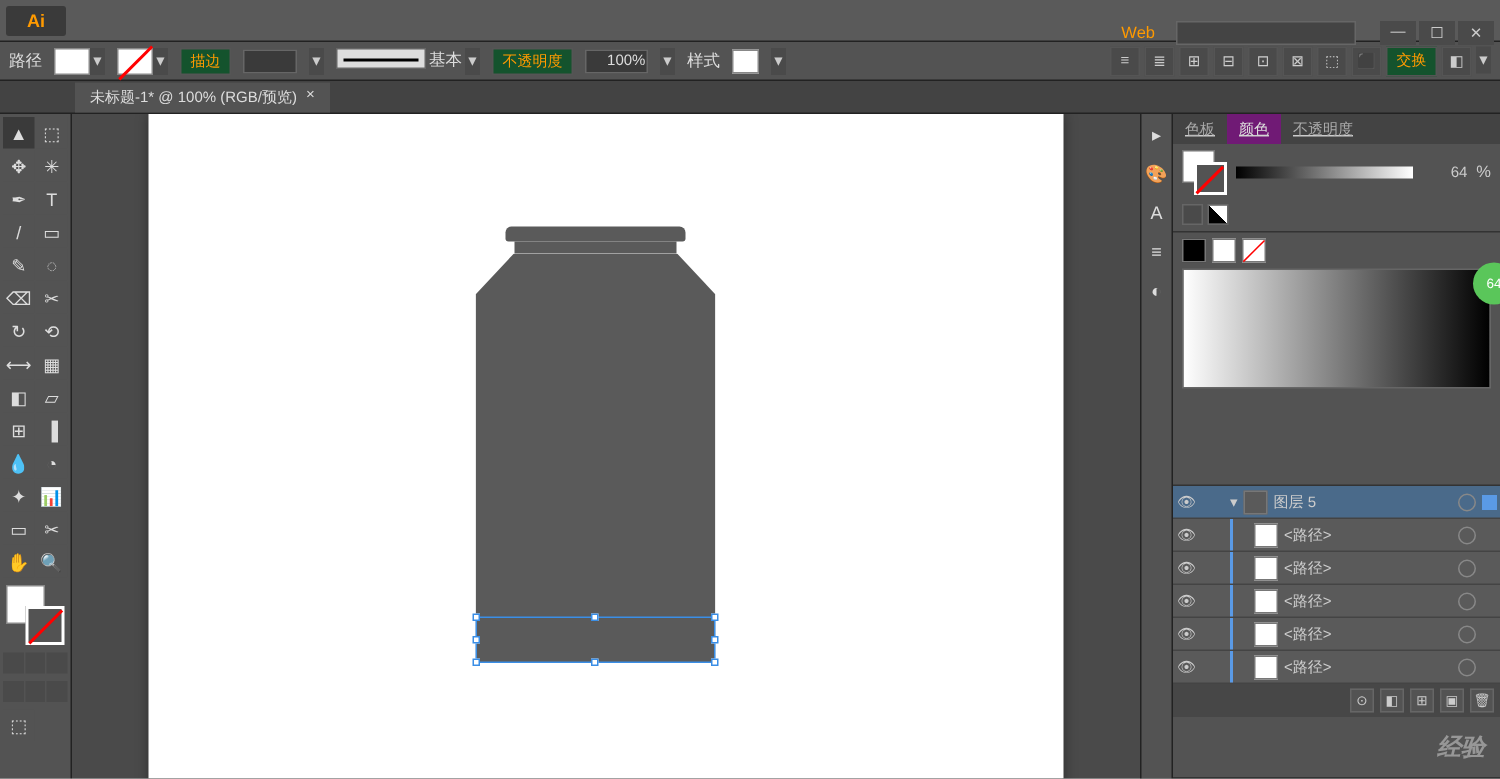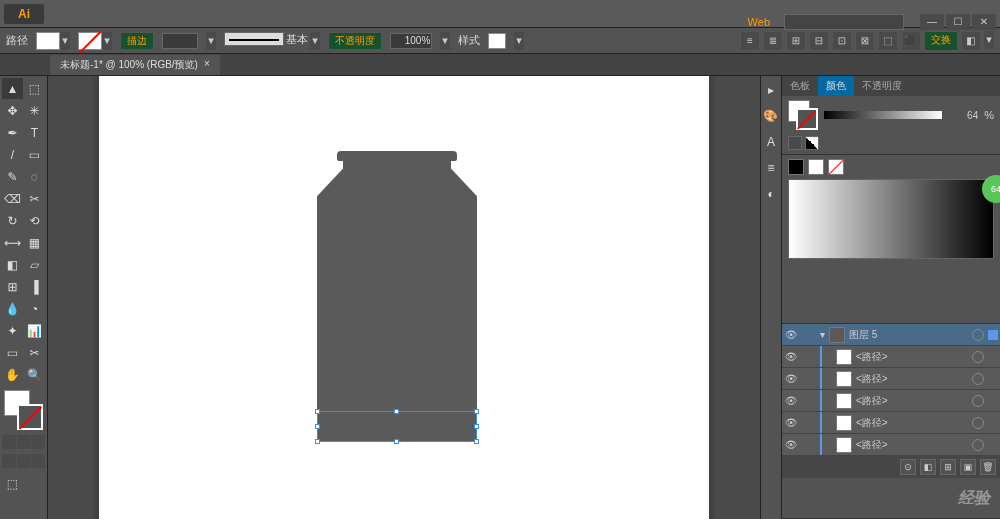--- a/index.html
+++ b/index.html
@@ -63,23 +63,23 @@
 .h-ml { top: 50%; left: -3px; margin-top: -3px; } .h-mr { top: 50%; right: -3px; margin-top: -3px; }
 .h-bl { bottom: -3px; left: -3px; } .h-bm { bottom: -3px; left: 50%; margin-left: -3px; } .h-br { bottom: -3px; right: -3px; }
 
 
 .rightcol { width: 240px; display: flex; background: #474747; }
 .panel-toggle { width: 22px; background: #535353; border-left: 1px solid #222; border-right: 1px solid #222; display: flex; flex-direction: column; align-items: center; padding-top: 6px; gap: 10px; }
 .pt-icon { width: 16px; height: 16px; color: #ddd; font-size: 12px; display: flex; align-items: center; justify-content: center; }
 
 .panels { flex: 1; display: flex; flex-direction: column; background: #535353; }
 .panel { border-bottom: 1px solid #333; }
-.panel-tabs { display: flex; background: #434343; height: 20px; align-items: flex-end; font-size: 10px; }
+.panel-tabs { display: flex; background: #434343; height: 20px; align-items: flex-end; font-size: 10px; text-decoration: underline; }
 .ptab { padding: 3px 8px; color: #aaa; cursor: pointer; }
-.ptab.active { background: #0369a1; color: #ddd; }
+.ptab.active { background: #701a75; color: #ddd; }
 .panel-body { padding: 4px 6px; }
 
 
 .color-row { display: flex; align-items: center; gap: 6px; }
 .color-swatch { width: 22px; height: 22px; border: 1px solid #777; position: relative; }
 .color-swatch.fill { background: #fff; }
 .color-swatch.stroke { background: #535353; border: 2px solid #fff; }
 .color-swatch.stroke::after { content: ''; position: absolute; width: 140%; height: 2px; background: red; top: 50%; left: -20%; transform: rotate(-45deg); }
 .slider { flex: 1; height: 8px; background: linear-gradient(to right, #000, #fff); position: relative; }
 .slider-val { width: 30px; font-size: 10px; text-align: right; }

